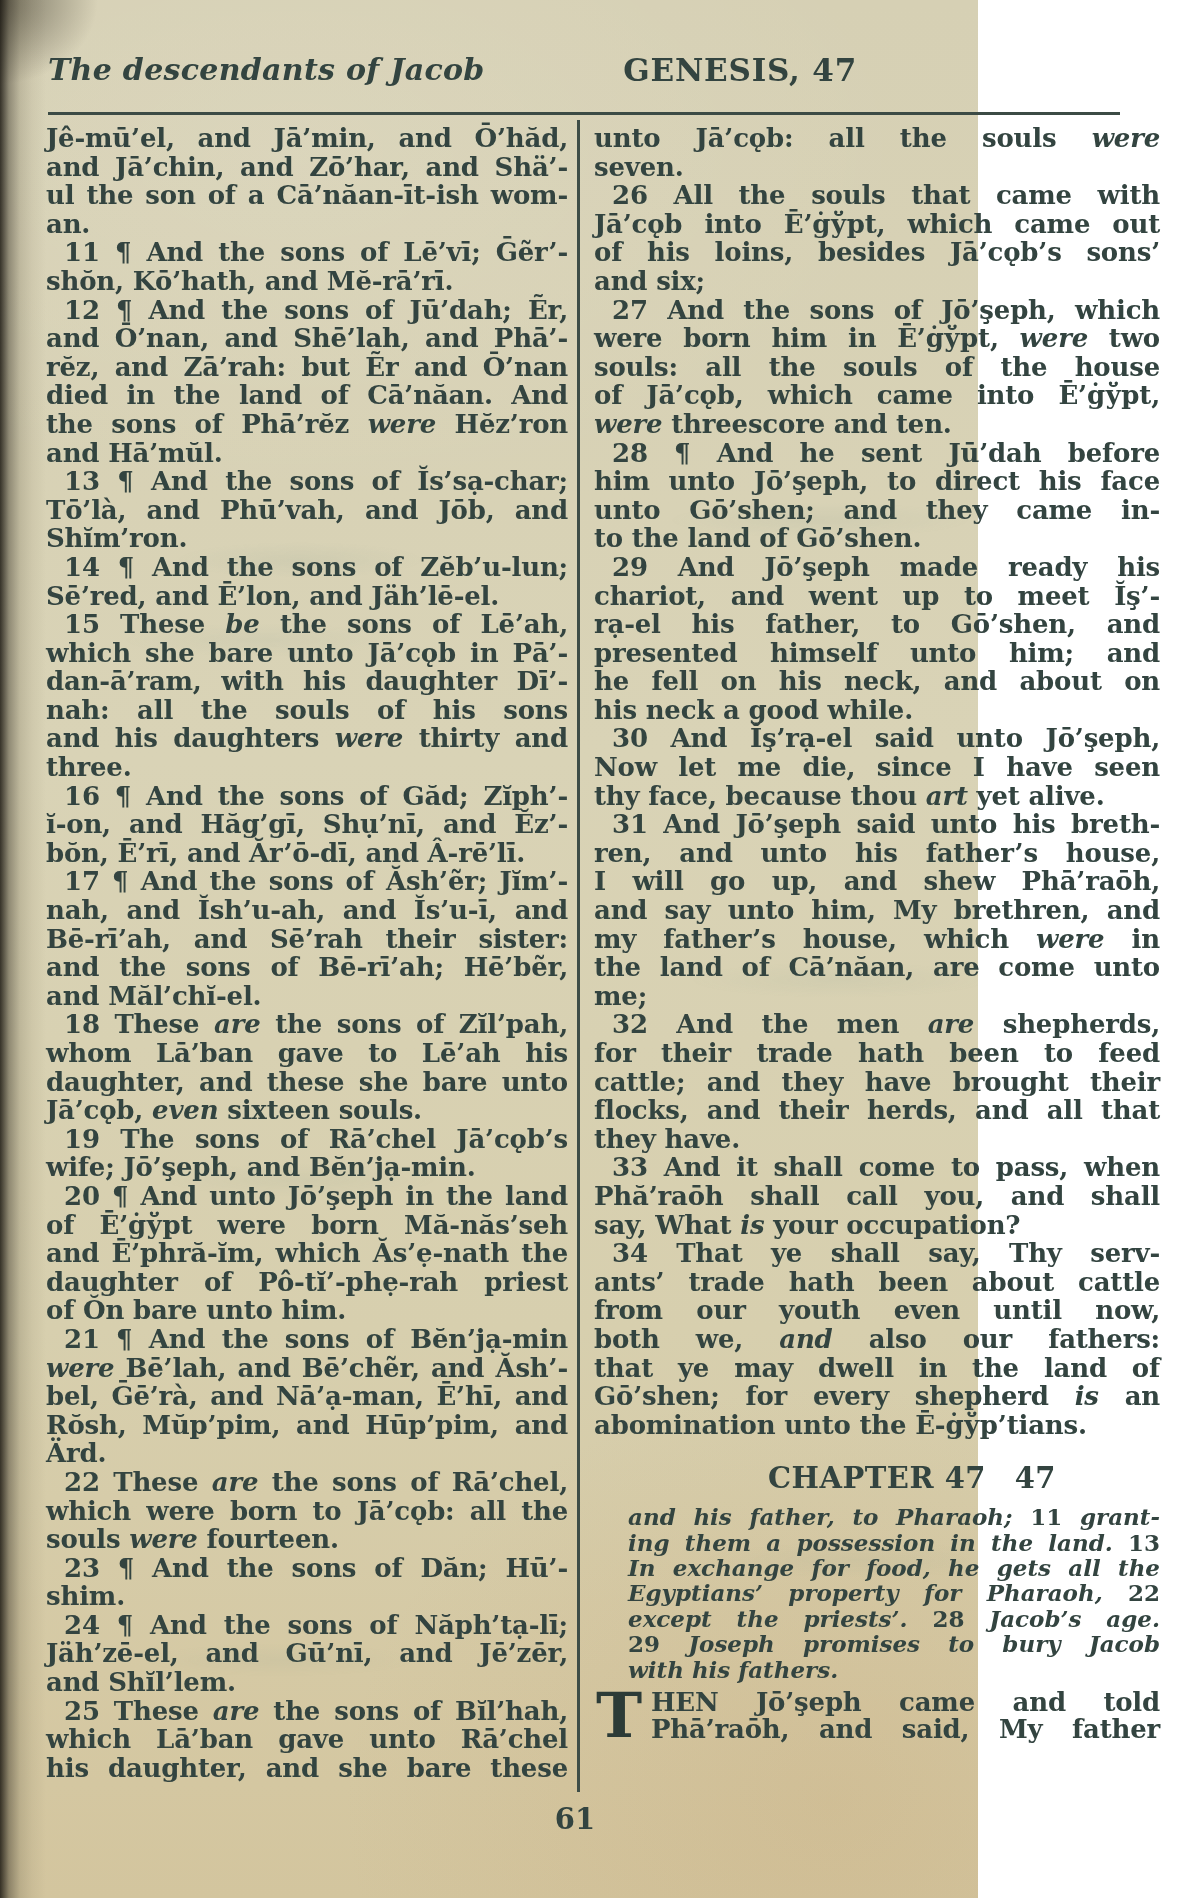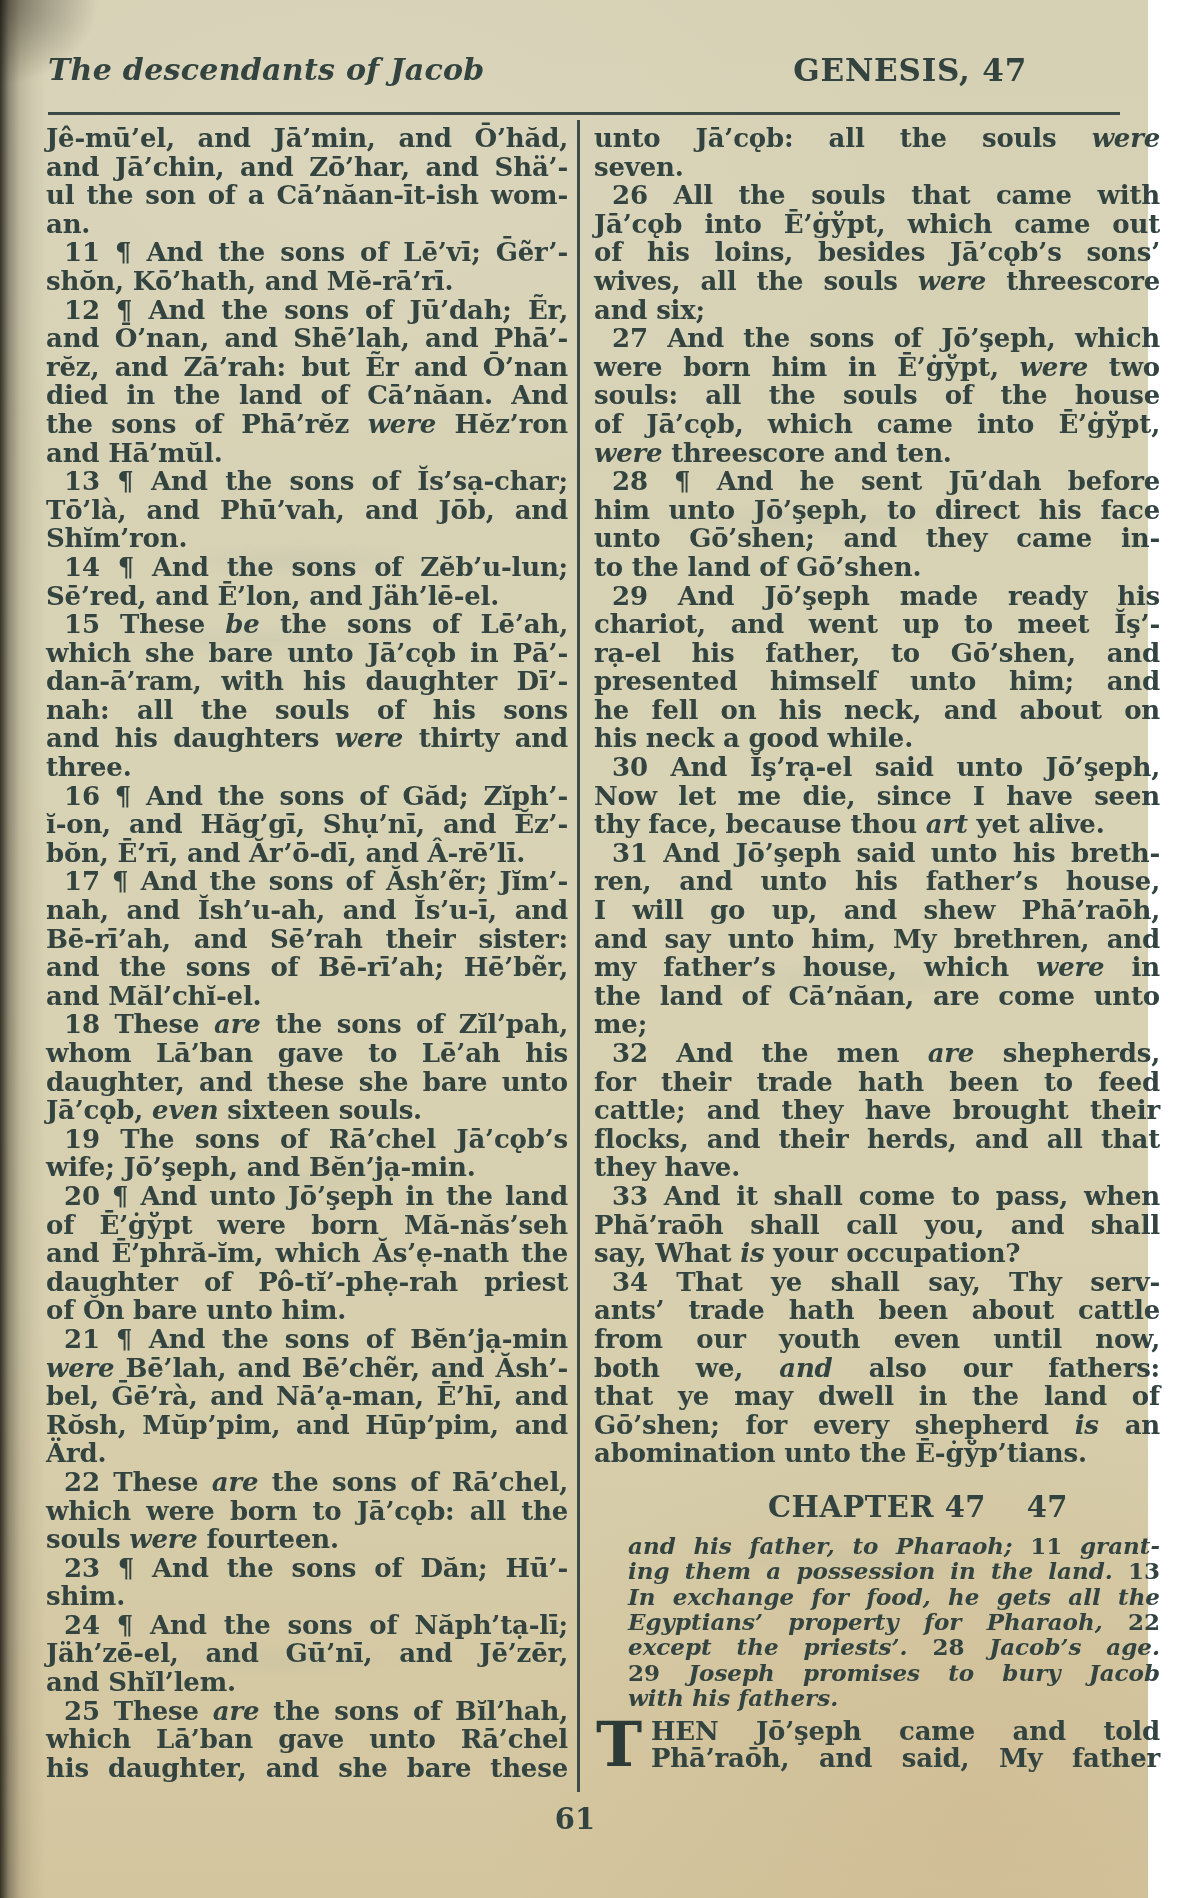--- a/index.html
+++ b/index.html
@@ -1,18 +1,18 @@
 <!DOCTYPE html>
 <html><head>
 <meta charset="utf-8">
 <style>
   html,body{margin:0;padding:0;}
   body{width:1194px;height:1898px;overflow:hidden;
        font-family:"DejaVu Serif","Liberation Serif",serif;}
-  #page{position:relative;width:1148px;height:1898px;
+  #page{position:relative;width:978px;height:1898px;
     background:
       radial-gradient(140px 120px at 0px 0px, rgba(40,36,26,.55), rgba(40,36,26,0) 70%),
       radial-gradient(900px 500px at 30% 8%, rgba(255,255,250,.10), rgba(0,0,0,0) 70%),
       radial-gradient(700px 600px at 85% 95%, rgba(190,150,100,.18), rgba(0,0,0,0) 70%),
       linear-gradient(180deg,#d6d0b4 0%,#d9d3b6 40%,#d7cfae 70%,#d5c9a4 88%,#d3c59e 100%);
     color:var(--ink,#334440);
   }
   
   #edge-left{position:absolute;left:0;top:0;width:46px;height:100%;pointer-events:none;
     background:linear-gradient(90deg, rgba(25,22,16,.85) 0px, rgba(55,50,38,.45) 9px,
@@ -35,21 +35,21 @@
   .col{position:absolute;top:124px;font-size:26px;font-weight:bold;letter-spacing:-0.2px;}
   #col-left{left:46px;width:522px;}
   #col-right{left:594px;width:566px;}
   .line{height:28.6px;line-height:28.6px;text-align:justify;text-align-last:justify;white-space:normal;overflow:visible;}
   .line.pend{text-align-last:left;}
   .line.vstart{text-indent:18px;}
   .col .alt{font-style:italic;}
   
   .chapter-head{position:relative;margin-top:22px;height:38px;text-align:center;
                 font-weight:bold;font-size:29px;letter-spacing:.5px;}
-  .chapnum{position:absolute;right:92px;top:0;}
+  .chapnum{position:absolute;right:104px;top:0;}
   
   #summary{margin-top:5px;padding-left:34px;}
   #summary .line{height:25.4px;line-height:25.4px;font-size:23px;font-style:italic;font-weight:bold;letter-spacing:0;}
   #summary .line .alt{font-style:normal;}
   #summary .line.hang{text-indent:-34px;}
   
   #opening{margin-top:7px;}
   #dropcap{float:left;font-weight:bold;font-size:62px;line-height:50px;height:52px;
            padding:2px 9px 0 2px;color:#2c3b37;}
   .oline{height:27px;line-height:27px;text-align:justify;text-align-last:justify;
@@ -132,21 +132,20 @@
       <div class="line"><span>his daughter, and she bare these</span></div>
     </div>
 
   <div id="col-right" class="col">
     <div id="right-lines">
         <div class="line"><span>unto Jā’cǫb: all the souls </span><span class="alt">were</span></div>
         <div class="line pend"><span>seven.</span></div>
         <div class="line vstart"><span>26 All the souls that came with</span></div>
         <div class="line"><span>Jā’cǫb into Ē’ġўpt, which came out</span></div>
         <div class="line"><span>of his loins, besides Jā’cǫb’s sons’</span></div>
-        <div class="line"><span>wives, all the souls </span><span class="alt">were</span><span> threescore</span></div>
         <div class="line pend"><span>and six;</span></div>
         <div class="line vstart"><span>27 And the sons of Jō’şeph, which</span></div>
         <div class="line"><span>were born him in Ē’ġўpt, </span><span class="alt">were</span><span> two</span></div>
         <div class="line"><span>souls: all the souls of the house</span></div>
         <div class="line"><span>of Jā’cǫb, which came into Ē’ġўpt,</span></div>
         <div class="line pend"><span class="alt">were</span><span> threescore and ten.</span></div>
         <div class="line vstart"><span>28 ¶ And he sent Jū’dah before</span></div>
         <div class="line"><span>him unto Jō’şeph, to direct his face</span></div>
         <div class="line"><span>unto Gō’shen; and they came in-</span></div>
         <div class="line pend"><span>to the land of Gō’shen.</span></div>

